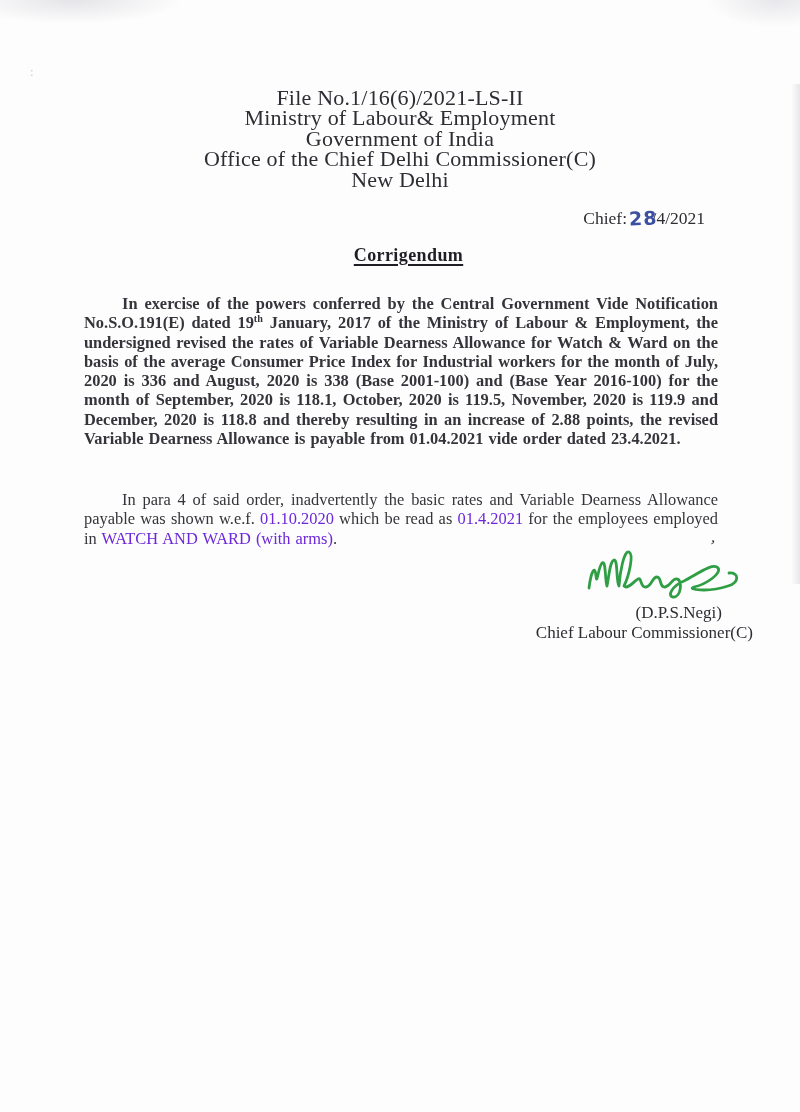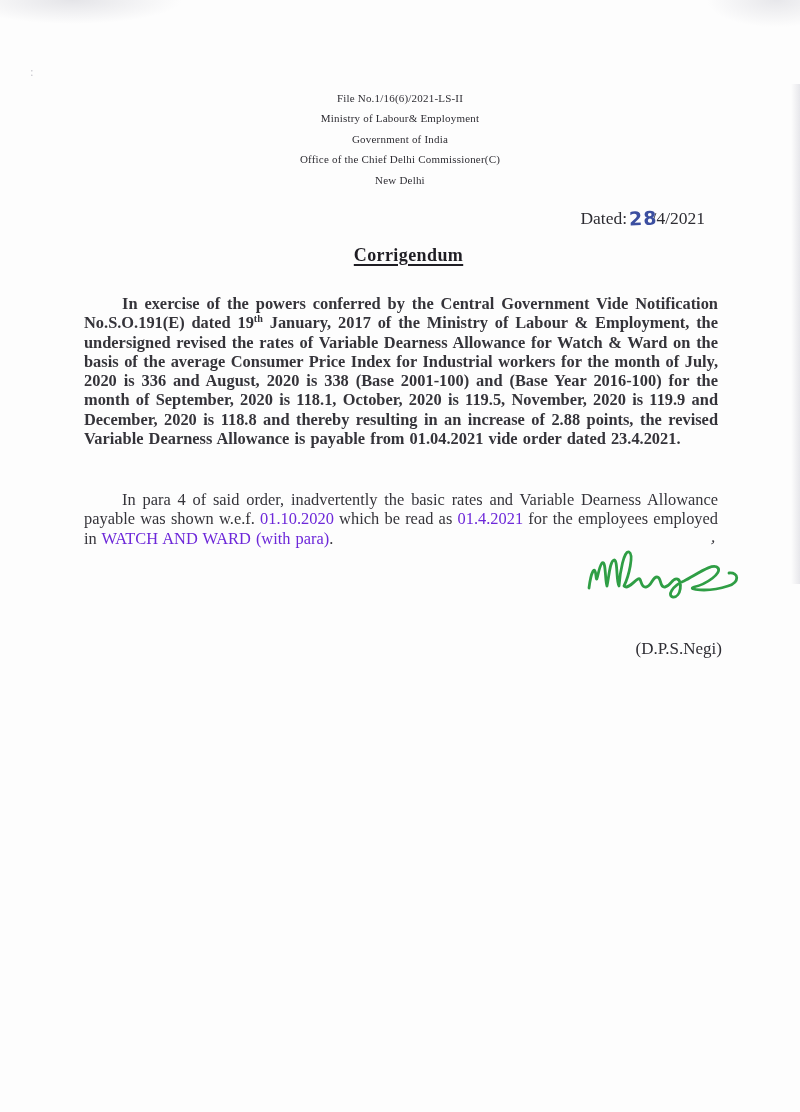--- a/index.html
+++ b/index.html
@@ -16,21 +16,21 @@
   .smudge{position:absolute;pointer-events:none;}
   .smudge-tl{left:0;top:0;width:260px;height:38px;
     background:radial-gradient(ellipse 60% 90% at 28% 0%, rgba(188,188,198,0.38), rgba(255,255,255,0) 70%);}
   .smudge-tr{right:0;top:0;width:120px;height:42px;
     background:radial-gradient(ellipse 80% 90% at 80% 0%, rgba(190,190,200,0.35), rgba(255,255,255,0) 72%);}
   .edge-band{position:absolute;right:0;top:84px;width:9px;height:500px;
     background:linear-gradient(to right, rgba(255,255,255,0), rgba(205,205,214,0.45));}
   .margin-mark{position:absolute;left:30px;top:64px;font-size:13px;color:#c9c9cf;}
   
   .header{position:absolute;left:0;top:88px;width:100%;text-align:center;
-    font-size:11px;line-height:20.4px;color:#2e2d33;letter-spacing:0.2px;}
+    font-size:22px;line-height:20.4px;color:#2e2d33;letter-spacing:0.2px;}
   
   .dated{position:absolute;top:206px;right:95px;font-size:17.5px;color:#2e2d33;white-space:nowrap;}
   .hand-day{
     font-family:"DejaVu Sans", sans-serif;
     color:#3c4fa0;font-size:19px;font-weight:600;
     display:inline-block;transform:rotate(-2deg) translateY(1px);
     letter-spacing:1px;margin-left:2px;margin-right:-6px;
   }
   
   .title{position:absolute;left:0;top:245px;width:100%;text-align:center;}
@@ -50,63 +50,64 @@
   .para .b{font-weight:normal;color:#6d28d9;}
   .para sup{font-size:0.62em;line-height:0;}
   .stray-mark{position:absolute;left:712px;top:527px;font-size:17px;color:#3a3a40;
     transform:rotate(12deg);}
   
   .sig-wrap{position:absolute;left:583px;top:542px;width:175px;height:62px;}
   .sig-wrap svg{display:block;width:100%;height:100%;}
   
   .signoff{position:absolute;right:47px;top:603px;text-align:right;
     font-size:17px;line-height:20px;color:#2e2d33;white-space:nowrap;}
-  .signoff .name{margin-right:31px;margin-top:36px;}
+  .signoff .name{margin-right:31px;}
 </style>
 </head>
 <body>
 
 <div class="page">
 
   <div class="smudge smudge-tl"></div>
   <div class="smudge smudge-tr"></div>
   <div class="edge-band"></div>
   <div class="margin-mark">:</div>
 
   <div class="header">
     <div>File No.1/16(6)/2021-LS-II</div>
     <div>Ministry of Labour&amp; Employment</div>
     <div>Government of India</div>
     <div>Office of the Chief Delhi Commissioner(C)</div>
     <div>New Delhi</div>
   </div>
 
-  <div class="dated"><span>Dated:</span><span class="hand-day">28</span><span>/4/2021</span></div>
+  <div class="dated"><span>Chief:</span><span class="hand-day">28</span><span>/4/2021</span></div>
 
   <div class="title">
     <span>Corrigendum</span>
   </div>
 
   <div class="para para-1"><span>In exercise of the powers conferred by the Central Government Vide Notification No.S.O.191(E) dated 19</span><sup>th</sup><span> January, 2017 of the Ministry of Labour &amp; Employment, the undersigned revised the rates of Variable Dearness Allowance for Watch &amp; Ward on the basis of the average Consumer Price Index for Industrial workers for the month of July, 2020 is 336 and August, 2020 is 338 (Base 2001-100) and (Base Year 2016-100) for the month of September, 2020 is 118.1, October, 2020 is 119.5, November, 2020 is 119.9 and December, 2020 is 118.8 and thereby resulting in an increase of 2.88 points, the revised Variable Dearness Allowance is payable from 01.04.2021 vide order dated 23.4.2021.</span></div>
 
-  <div class="para para-2"><span>In para 4 of said order, inadvertently the basic rates and Variable Dearness Allowance payable was shown w.e.f. </span><span class="b">01.10.2020</span><span> which be read as </span><span class="b">01.4.2021</span><span> for the employees employed in </span><span class="b">WATCH AND WARD (with para)</span><span>.</span></div>
+  <div class="para para-2"><span>In para 4 of said order, inadvertently the basic rates and Variable Dearness Allowance payable was shown w.e.f. </span><span class="b">01.10.2020</span><span> which be read as </span><span class="b">01.4.2021</span><span> for the employees employed in </span><span class="b">WATCH AND WARD (with arms)</span><span>.</span></div>
 
   <div class="stray-mark">,</div>
 
   <div class="sig-wrap">
     <svg viewBox="0 0 175 62" fill="none" xmlns="http://www.w3.org/2000/svg">
       <path d="M6,46 C8,30 12,22 13,34 C14,44 15,26 19,21
                C23,17 22,40 24,44 C26,34 27,19 31,18 C35,17 33,40 36,44
                C37,30 41,8 46,10 C51,12 46,34 41,44
                C45,48 51,39 55,37 C59,35 57,46 63,45
                C69,44 69,35 74,35 C79,35 76,46 82,45
                C88,44 89,36 94,37
                C100,38 98,56 90,55 C84,54 89,44 101,39
                C113,33 130,20 135,26 C139,31 124,42 111,45
                C103,47 124,51 145,44 C157,40 156,30 146,31" stroke="#2f9e45" stroke-width="2.8" stroke-linecap="round" stroke-linejoin="round"></path>
     </svg>
   </div>
 
   <div class="signoff">
     <div class="name">(D.P.S.Negi)</div>
+    <div>Chief Labour Commissioner(C)</div>
   </div>
 
 </div>
 
 </body></html>

